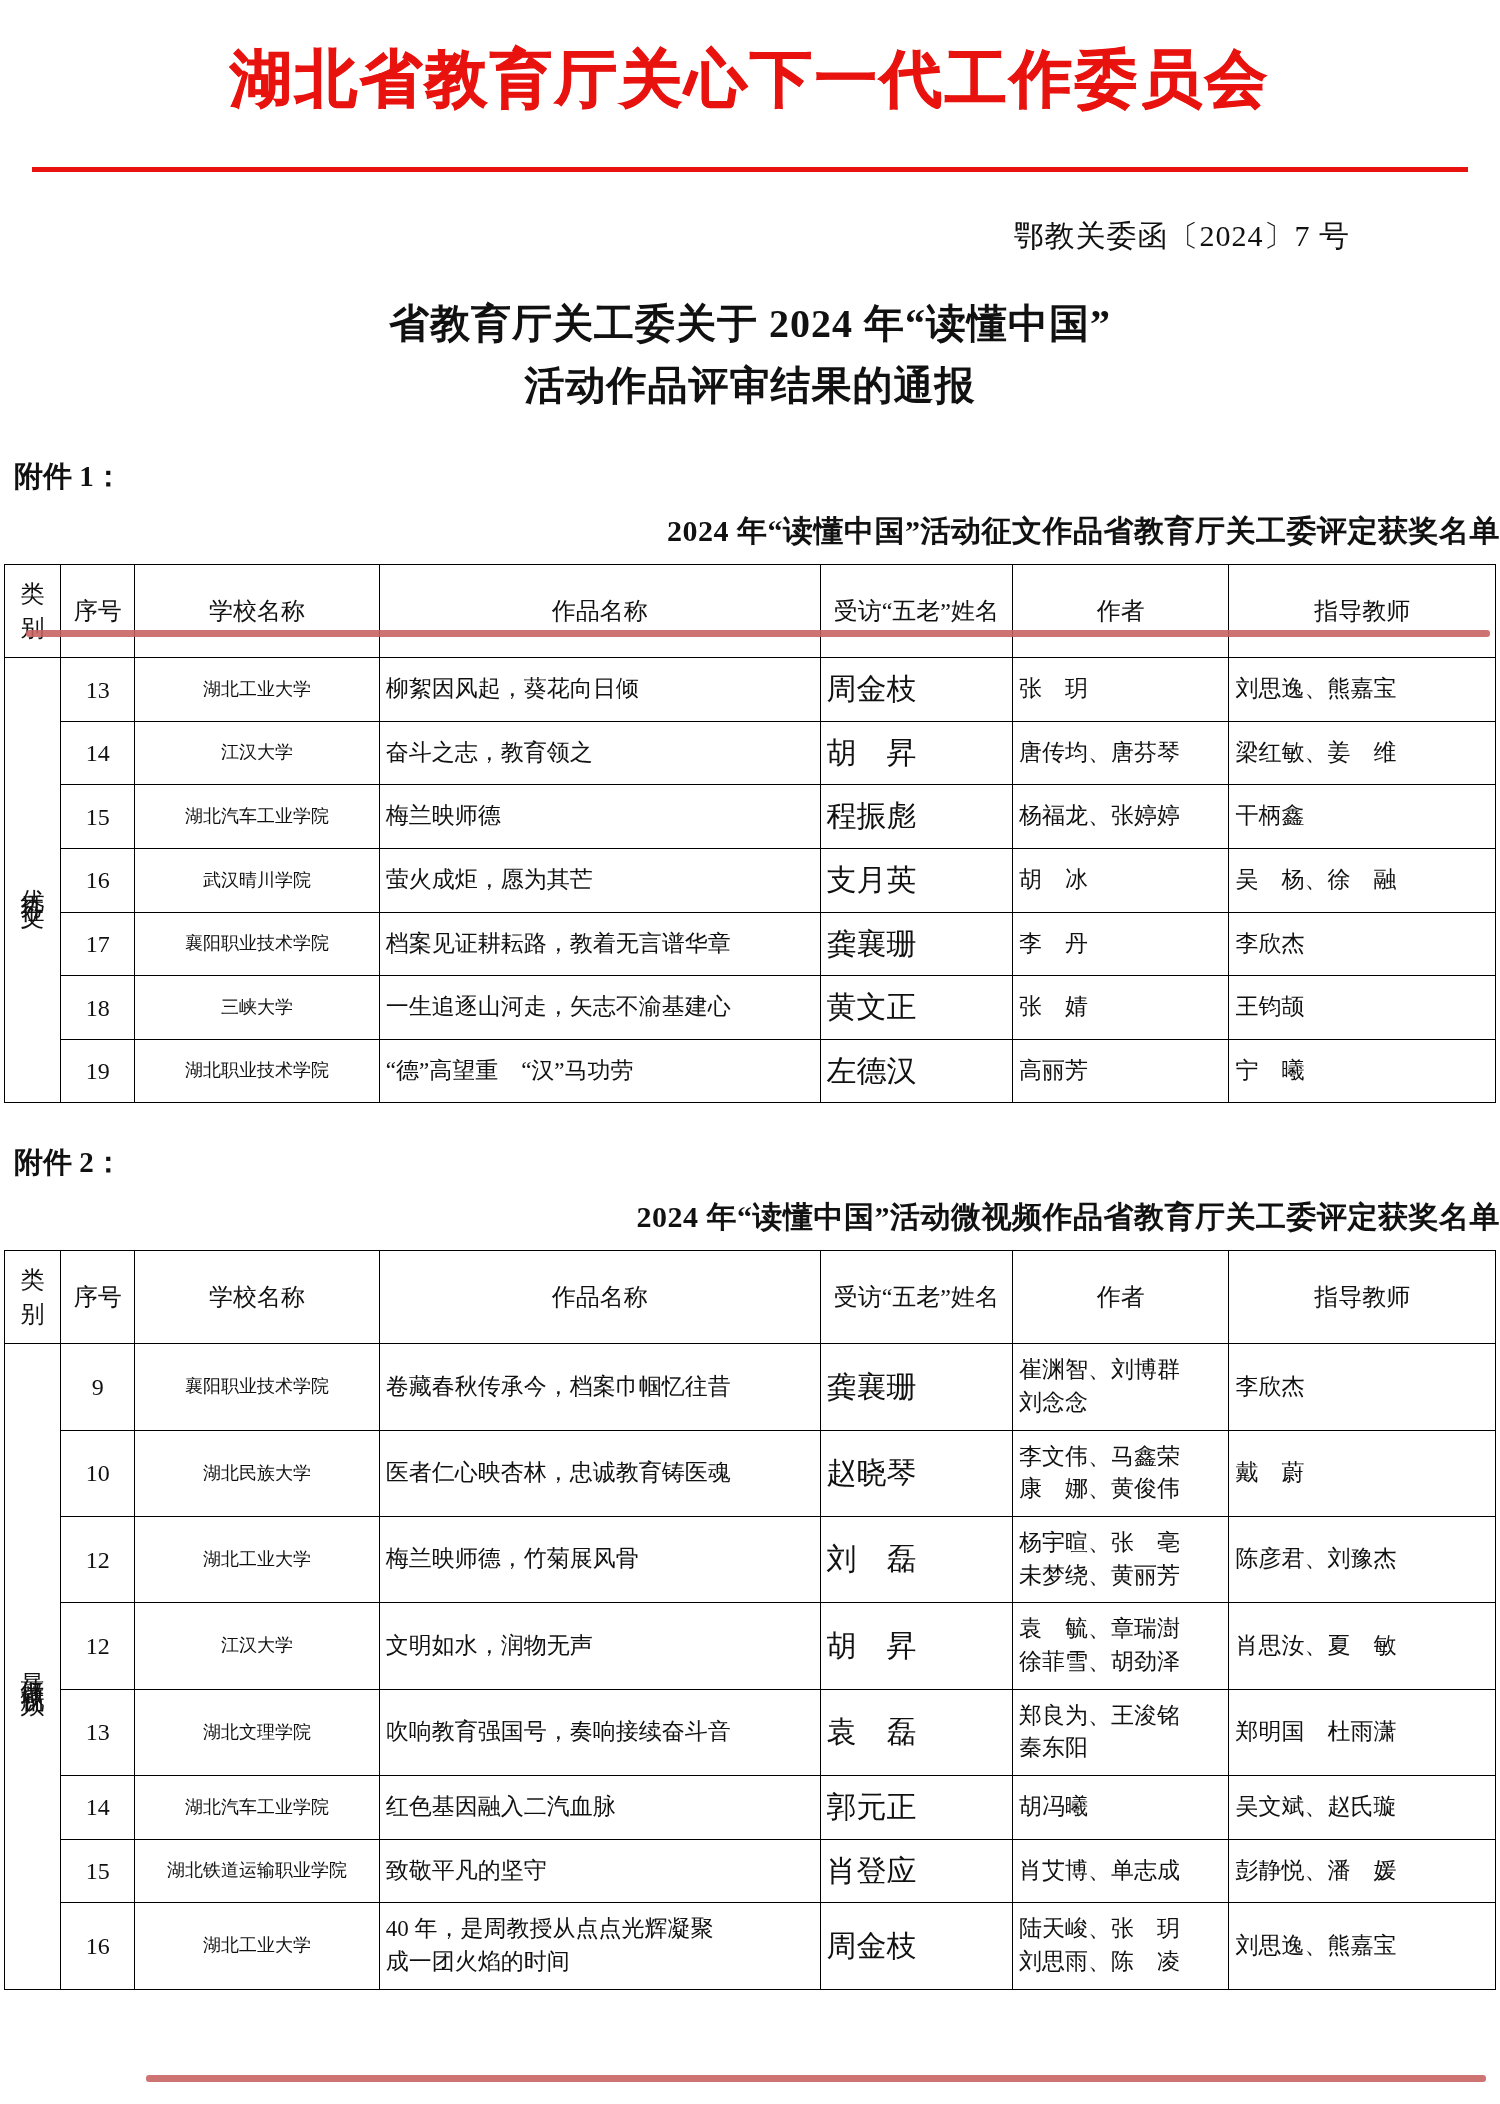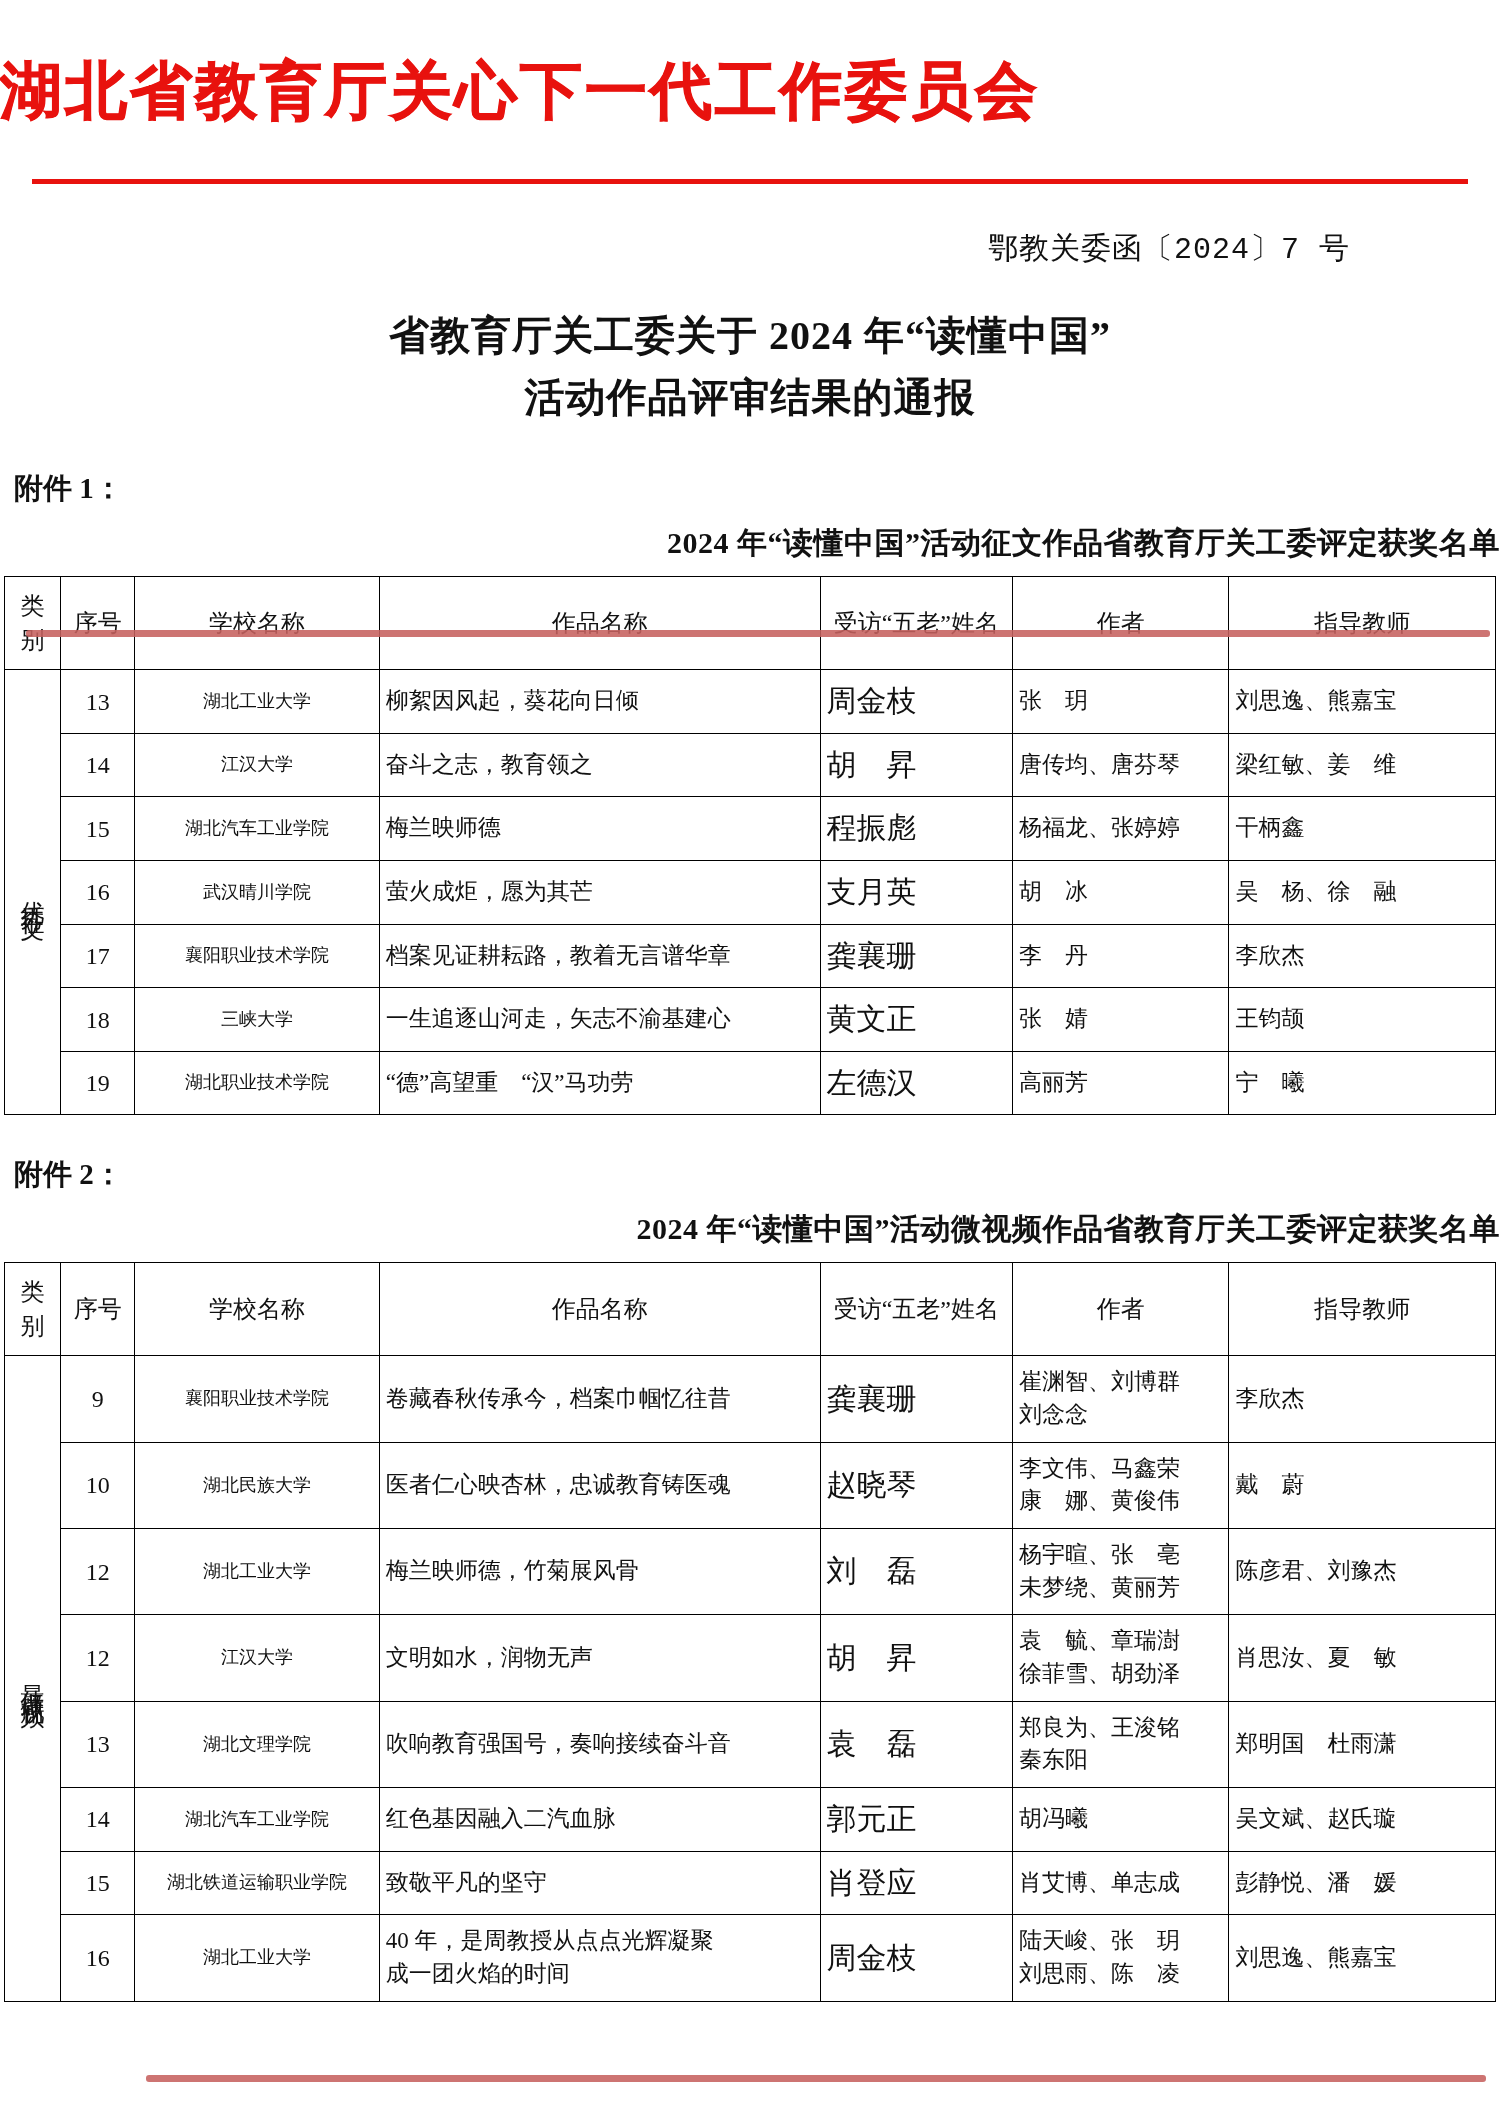--- a/index.html
+++ b/index.html
@@ -15,21 +15,22 @@
     position: relative;
   }
   .page {
     width: 1500px;
     margin: 0 auto;
     padding: 0;
     box-sizing: border-box;
   }
   
   .letterhead {
-    padding-top: 56px;
+    text-align: center;
+    padding-top: 44px;
   }
   .letterhead-title {
     color: #e8120e;
     font-family: "Liberation Serif", "DejaVu Serif", serif;
     font-weight: bold;
     font-size: 62px;
     letter-spacing: 3px;
     line-height: 1.15;
     -webkit-text-stroke: 1px #e8120e;
     white-space: nowrap;
@@ -38,21 +39,21 @@
     height: 5px;
     background: #e8120e;
     margin: 52px 32px 0 32px;
   }
   
   .doc-number {
     text-align: right;
     font-size: 30px;
     letter-spacing: 1px;
     margin: 44px 150px 0 0;
-    font-family: Liberation Mono, monospace;
+    font-family: Liberation Serif, serif;
   }
   
   .doc-title {
     text-align: center;
     font-size: 40px;
     font-weight: bold;
     line-height: 1.55;
     margin: 36px 120px 0 120px;
     letter-spacing: 1px;
   }

